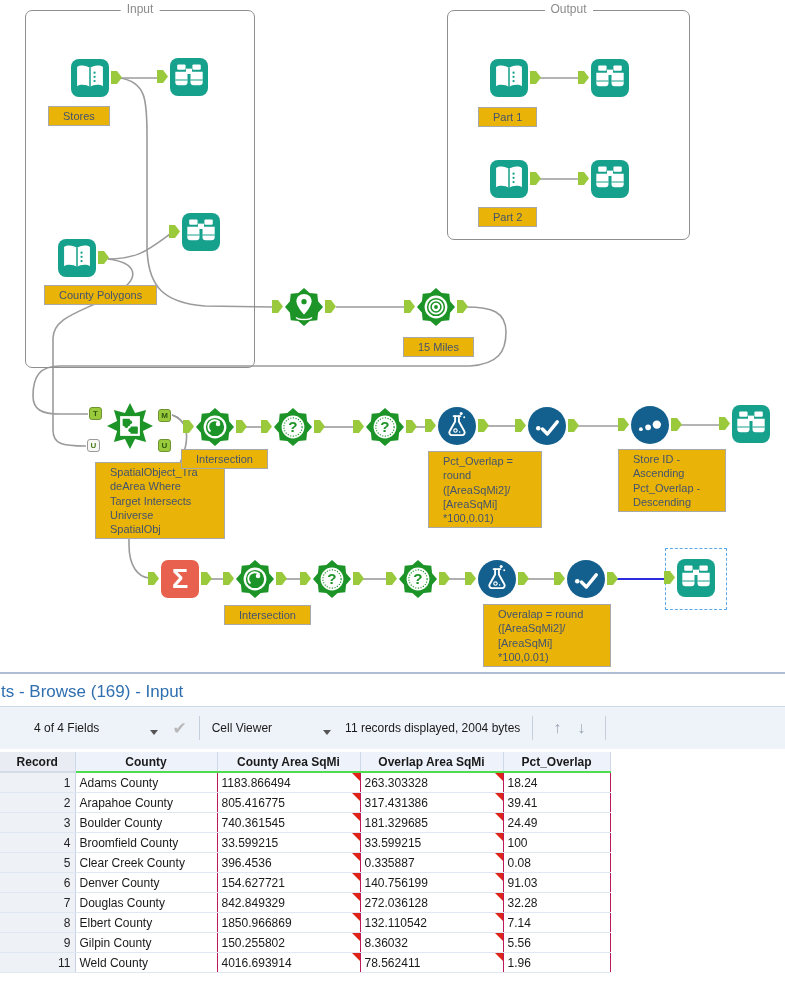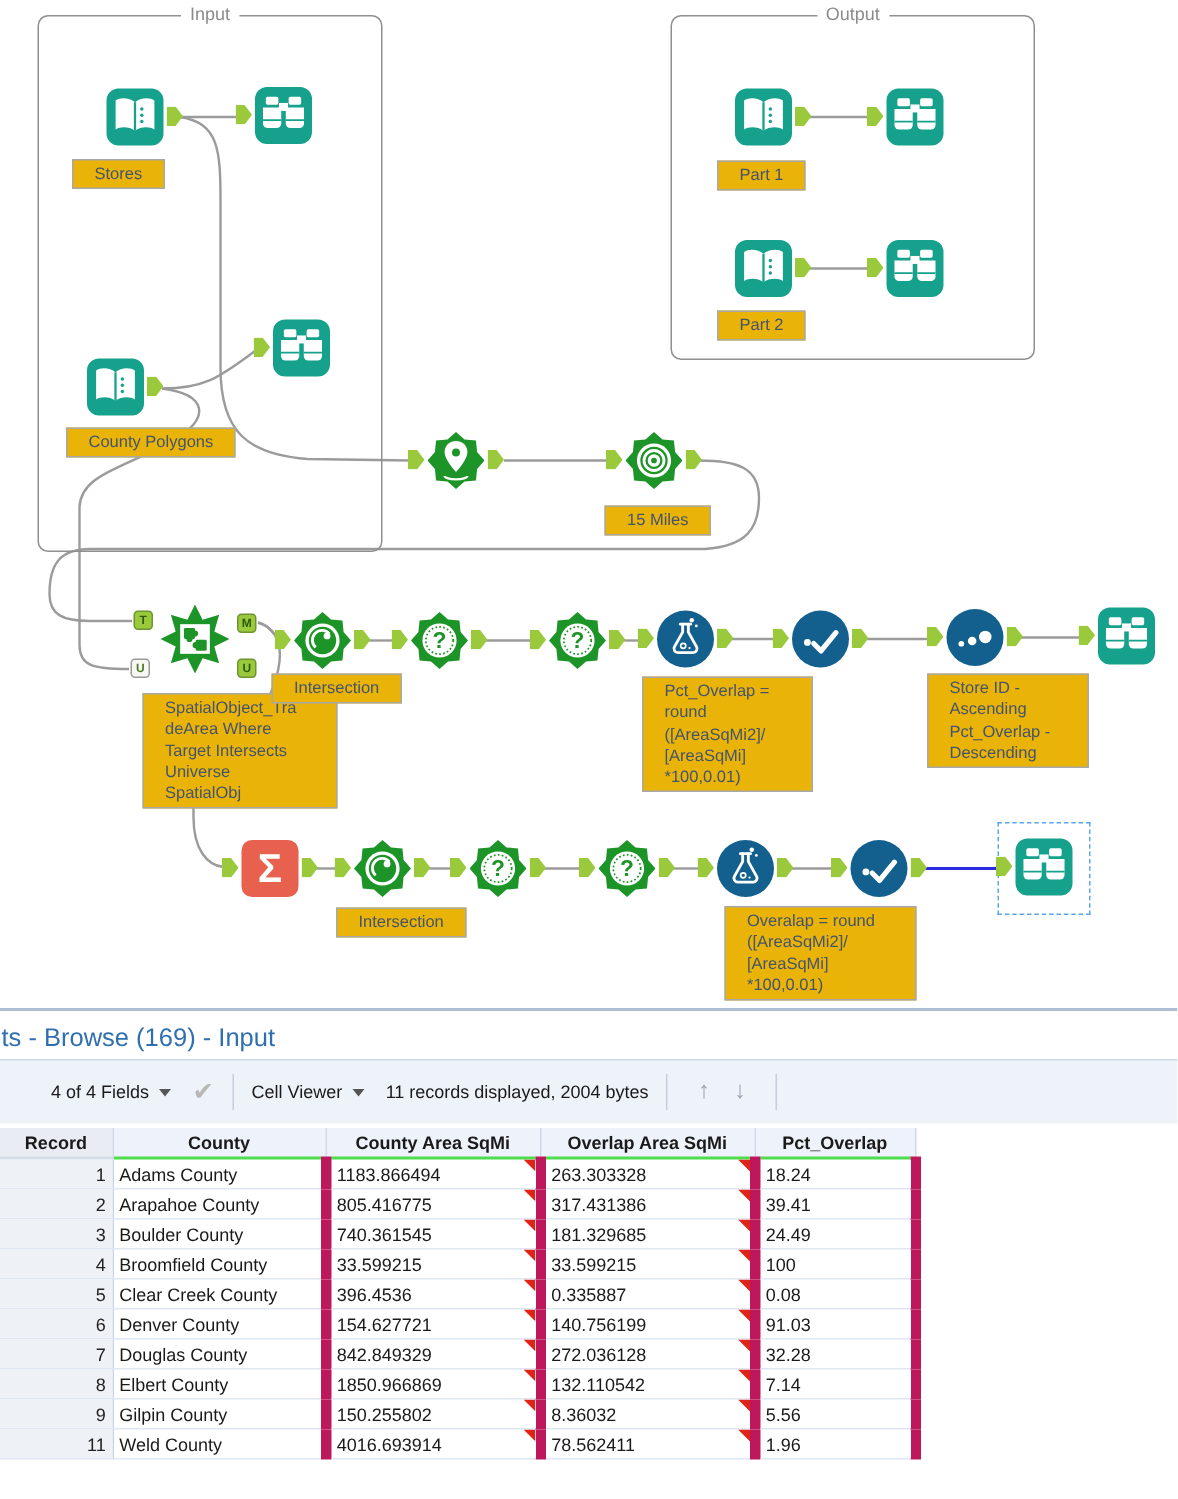--- a/index.html
+++ b/index.html
@@ -37,33 +37,33 @@
     display:flex;align-items:center;justify-content:center;box-sizing:border-box;}
   .anchor-sq.white{background:#f7f8f4;border-color:#9a9a9a;color:#4a7a1e;}
   .anno{position:absolute;background:#eab308;border:1px solid #a8a8a8;color:#44546C;
     font-size:11px;font-weight:normal;line-height:1.3;padding:2px 14px;white-space:pre-line;}
   .sel-rect{position:absolute;border:1.6px dashed #5aa7ea;background:transparent;}
   
   .panel{position:absolute;left:0;top:672px;width:785px;height:327px;background:#fff;border-top:2px solid #aebfd4;}
   .panel-tab{position:absolute;left:1px;top:8px;color:var(--link);font-size:17px;white-space:nowrap;}
   .toolbar{position:absolute;left:0;top:32px;width:785px;height:42px;background:#eef3fa;
     border-top:1px solid #cdd9e7;display:flex;align-items:center;font-size:12px;color:#1a1a1a;}
-  .tb-item{display:flex;align-items:center;white-space:nowrap;}
+  .tb-item{display:flex;align-items:flex-end;white-space:nowrap;gap:44px;}
   .caret{width:0;height:0;border-left:4px solid transparent;border-right:4px solid transparent;
     border-top:5px solid #555;margin-left:7px;display:inline-block;}
   .tb-sep{width:1px;height:24px;background:#c4cedc;margin:0 12px;}
   .tb-check{color:#b8b8b8;font-size:17px;margin-left:14px;}
   .tb-arrow{color:#9aa6b4;font-size:16px;margin:0 8px;}
   .grid-wrap{position:absolute;left:0;top:78px;}
   table.grid{border-collapse:collapse;table-layout:fixed;font-size:12px;color:#1a1a1a;}
   table.grid th{font-weight:bold;text-align:center;padding:1px 4px;height:17px;
     background:#eef2fa;border-right:1px solid #cfd8e8;border-bottom:2px solid #4FDC4F;}
   table.grid th.rec{background:#e9edf3;border-bottom:2px solid #d4dbe6;}
   table.grid td{height:19px;padding:0 4px;background:#fff;position:relative;
-    border-right:7px solid #be185d;border-bottom:1px solid #dfe8f2;overflow:hidden;white-space:nowrap;}
+    border-right:1px solid #be185d;border-bottom:1px solid #dfe8f2;overflow:hidden;white-space:nowrap;}
   table.grid td.rec{background:#eef1f6;text-align:right;color:#222;border-right:1px solid #c9d2e2;}
   .flag{position:absolute;top:0;right:0;width:0;height:0;
     border-top:8px solid var(--flag);border-left:8px solid transparent;}
 </style>
 </head>
 <body>
 
 <svg width="0" height="0" style="position:absolute">
 <defs>
   <symbol id="g-book" viewBox="0 0 100 100">

